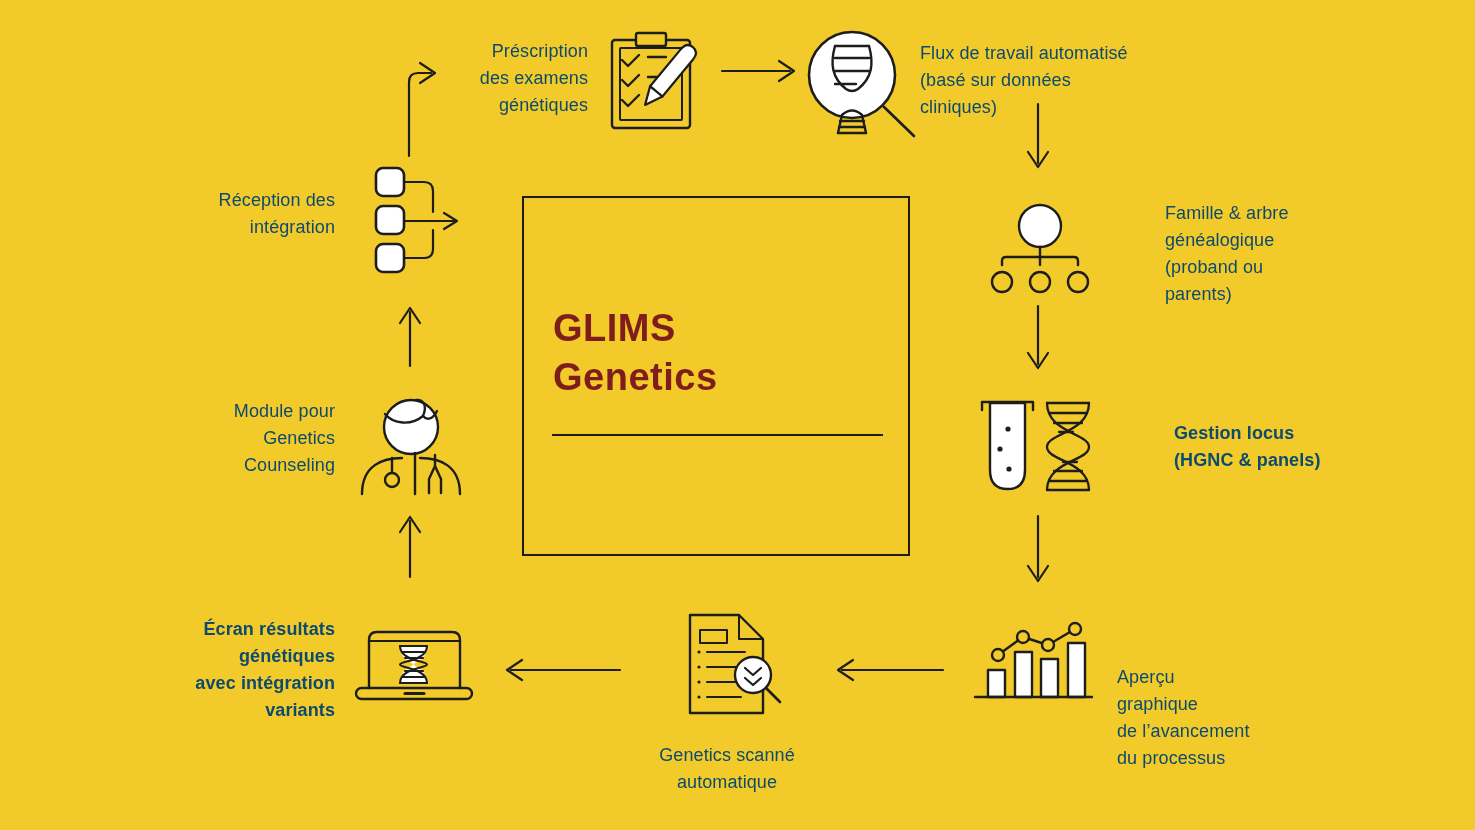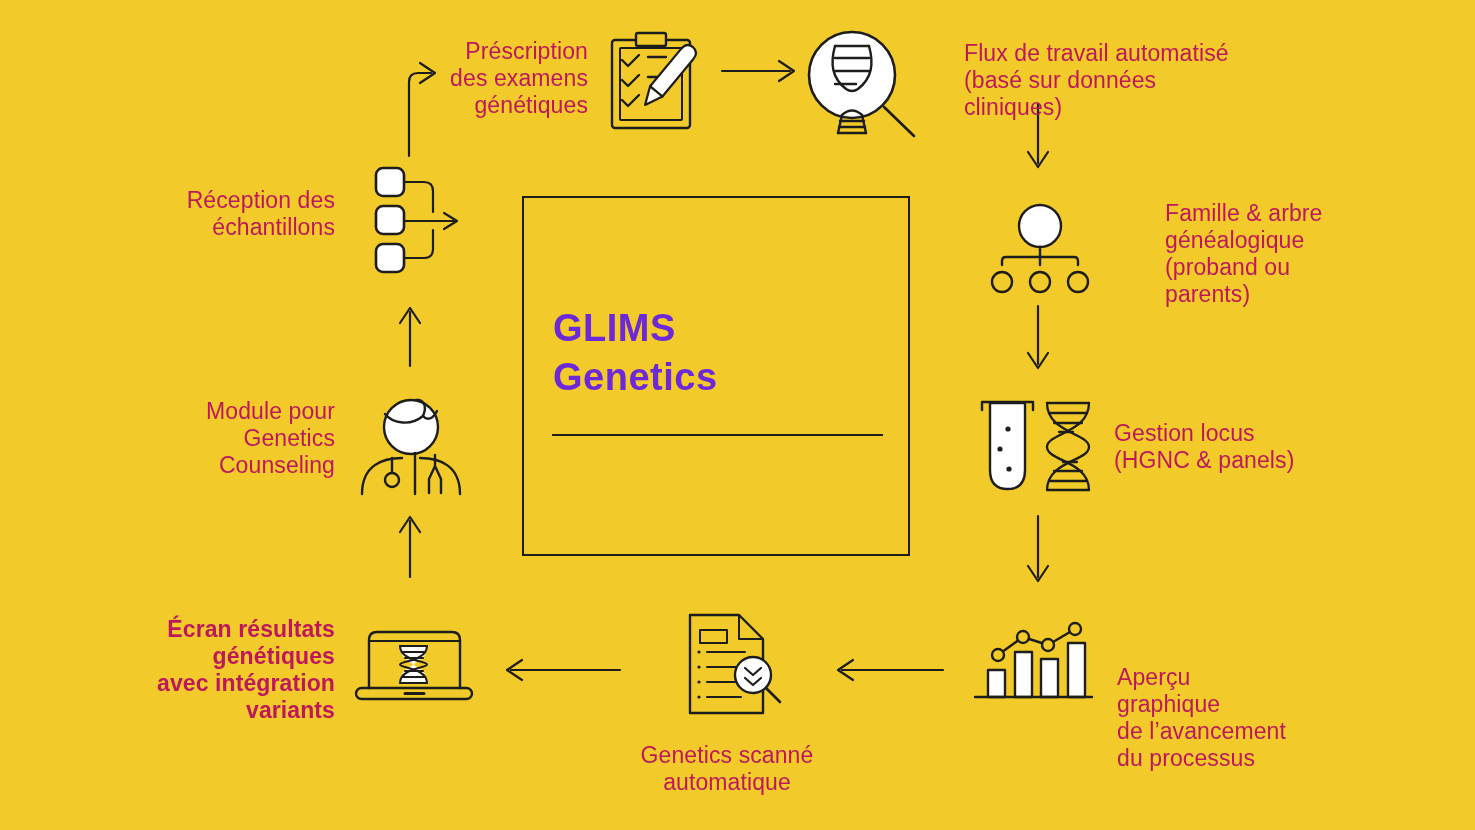--- a/index.html
+++ b/index.html
@@ -2,33 +2,33 @@
 <html><head>
 <meta charset="utf-8">
 <style>
   html,body{margin:0;padding:0;background:#F2CA29;}
   .canvas{
     position:relative;width:1475px;height:830px;overflow:hidden;
     background:#F2CA29;color:#1D1D1B;
     font-family:"Liberation Sans",sans-serif;
   }
   .label{
-    position:absolute;font-size:23px;line-height:27px;
-    white-space:pre-line;color:#be185d;letter-spacing:.1px;font-weight:400;
+    position:absolute;font-size:18px;line-height:27px;
+    white-space:pre-line;color:#0c4a6e;letter-spacing:.1px;font-weight:400;
   }
   .right{text-align:right}
   .center{text-align:center}
   .center-box{
     position:absolute;left:522px;top:196px;width:388px;height:360px;
     border:2px solid #1D1D1B;box-sizing:border-box;
   }
   .center-title{
     position:absolute;left:29px;top:106px;
     font-size:38px;line-height:49px;font-weight:700;
-    letter-spacing:.5px;white-space:pre-line;color:#6d28d9;
+    letter-spacing:.5px;white-space:pre-line;color:#7f1d1d;
   }
   .center-rule{
     position:absolute;left:28px;top:236px;width:331px;height:2px;
     background:#1D1D1B;
   }
   svg{position:absolute;overflow:visible}
   .overlay{left:0;top:0}
 </style>
 </head>
 <body>
@@ -186,38 +186,38 @@
     <path d="M420,458 C439,458 460,465 460,494"></path>
     <path d="M415,453 L415,494"></path>
     <path d="M392,458 L392,472"></path>
     <circle cx="392" cy="480" r="7"></circle>
     <path d="M435,455 L435,466 M435,466 L429,479 L429,493 M435,466 L441,479 L441,493"></path>
   </svg>
 
   <div class="label right" style="left:398px;  top:38px;  width:190px;">Préscription
 des examens
 génétiques</div>
-  <div class="label" style="left:920px;  top:40px;  width:285px;margin-left:44px;">Flux de travail automatisé
+  <div class="label" style="left:920px;  top:40px;  width:285px;">Flux de travail automatisé
 (basé sur données
 cliniques)</div>
   <div class="label" style="left:1117px; top:200px; width:230px;margin-left:48px;">Famille &amp; arbre
 généalogique
 (proband ou
 parents)</div>
-  <div class="label" style="left:1114px; top:420px; width:230px;">Gestion locus
+  <div class="label" style="left:1174px; top:420px; width:230px;font-weight:bold;">Gestion locus
 (HGNC &amp; panels)</div>
   <div class="label" style="left:1117px; top:616px; width:230px;margin-top:48px;">Aperçu
 graphique
 de l’avancement
 du processus</div>
   <div class="label center" style="left:597px;  top:742px; width:260px;">Genetics scanné
 automatique</div>
   <div class="label right" style="left:150px;  top:616px; width:185px;font-weight:bold;">Écran résultats
 génétiques
 avec intégration
 variants</div>
   <div class="label right" style="left:150px;  top:398px; width:185px;">Module pour
 Genetics
 Counseling</div>
   <div class="label right" style="left:135px;  top:187px; width:200px;">Réception des
-échantillons</div>
+intégration</div>
 
 </div>
 
 </body></html>

